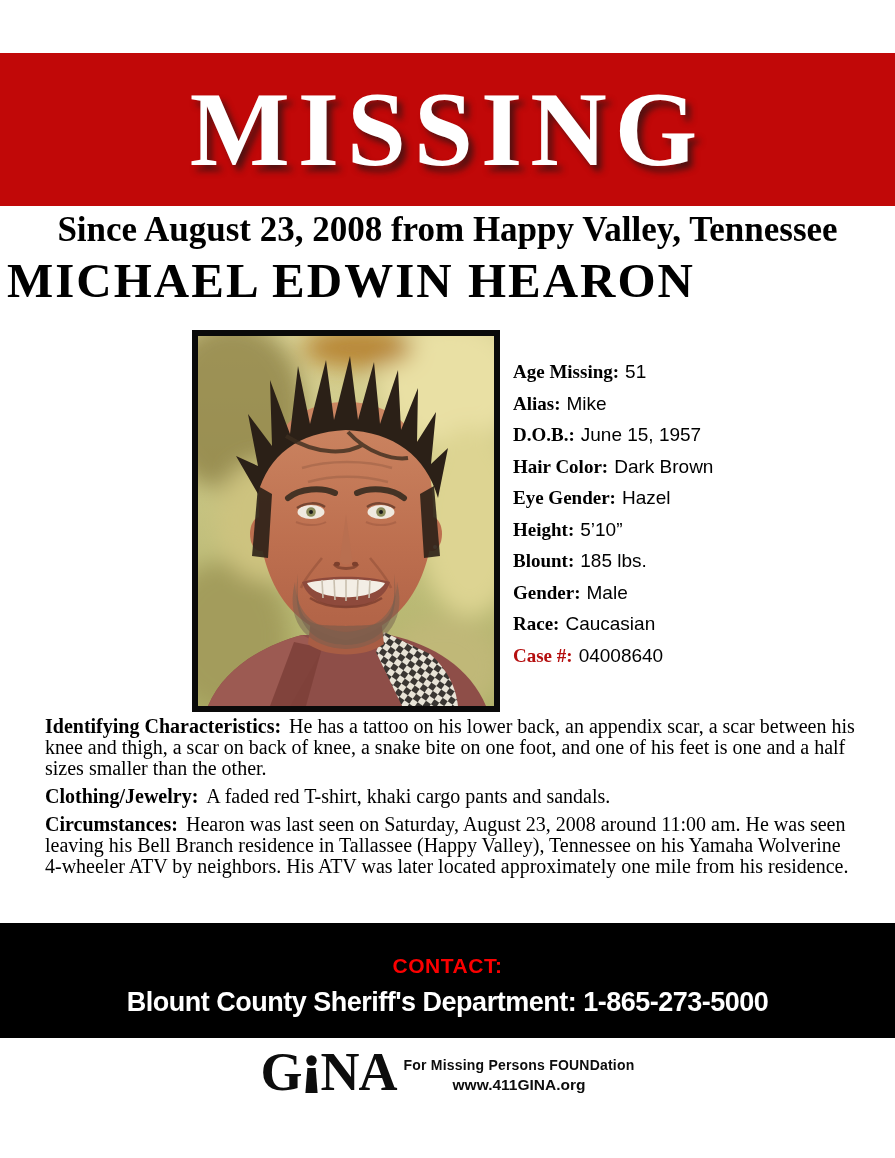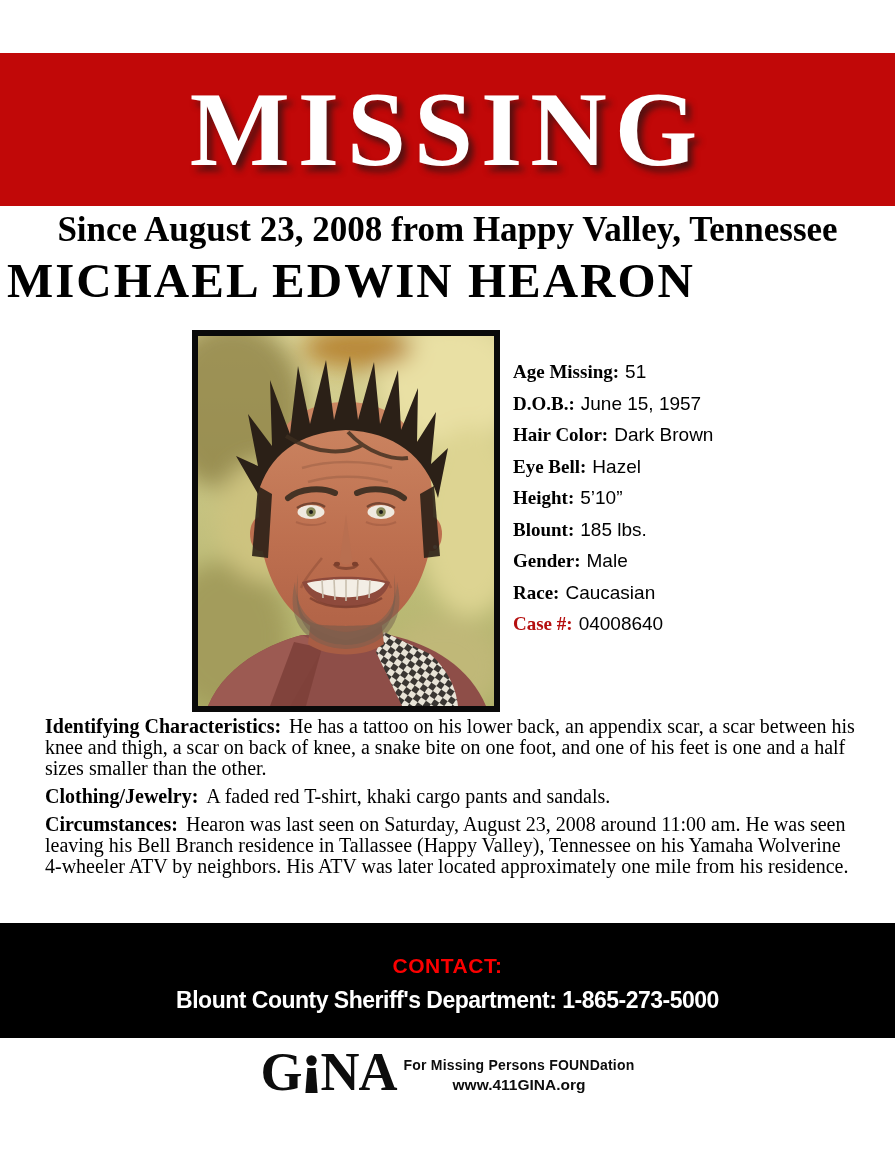--- a/index.html
+++ b/index.html
@@ -52,21 +52,21 @@
   .contact-bar {
     position:absolute; left:0; top:923px; width:895px; height:115px;
     background:#000000; text-align:center;
     font-family:"Liberation Sans", sans-serif; font-weight:bold;
   }
   .contact-heading {
     padding-top:31px; color:var(--contact-red,#fb0000);
     font-size:21px; letter-spacing:0.5px;
   }
   .contact-line {
-    margin-top:9px; color:#ffffff; font-size:23px; letter-spacing:-0.5px;
+    margin-top:9px; color:#ffffff; font-size:27px; letter-spacing:-0.5px;
   }
 
   .logo-row {
     position:absolute; left:0; top:1050px; width:895px;
     display:flex; justify-content:center; align-items:flex-start;
   }
   .gina-word {
     display:flex; align-items:flex-end;
     font-family:"Liberation Serif", serif; font-weight:bold;
     font-size:54px; line-height:0.82; letter-spacing:-1px; color:#0d0d0d;
@@ -176,23 +176,24 @@
         <line x1="148" y1="243" x2="148" y2="265"></line>
         <line x1="160" y1="243" x2="159" y2="264"></line>
         <line x1="172" y1="244" x2="171" y2="262"></line>
       </g>
       <path d="M112 262 C130 274 166 274 184 262" stroke="#7c3f30" stroke-width="2.4" fill="none" opacity="0.8"></path>
     </svg>
   </figure>
 
   <ul class="details">
     <li><span class="lbl">Age Missing:</span><span class="val">51</span></li>
+    <li><span class="lbl">Alias:</span><span class="val">Mike</span></li>
     <li><span class="lbl">D.O.B.:</span><span class="val">June 15, 1957</span></li>
     <li><span class="lbl">Hair Color:</span><span class="val">Dark Brown</span></li>
-    <li><span class="lbl">Eye Bell:</span><span class="val">Hazel</span></li>
+    <li><span class="lbl">Eye Gender:</span><span class="val">Hazel</span></li>
     <li><span class="lbl">Height:</span><span class="val">5’10”</span></li>
     <li><span class="lbl">Blount:</span><span class="val">185 lbs.</span></li>
     <li><span class="lbl">Gender:</span><span class="val">Male</span></li>
     <li><span class="lbl">Race:</span><span class="val">Caucasian</span></li>
     <li class="case"><span class="lbl">Case #:</span><span class="val">04008640</span></li>
   </ul>
 
   <section class="paragraphs">
     <p><span class="plabel">Identifying Characteristics:</span><span>He has a tattoo on his lower back, an appendix scar, a scar between his knee and thigh, a scar on back of knee, a snake bite on one foot, and one of his feet is one and a half sizes smaller than the other.</span></p>
     <p><span class="plabel">Clothing/Jewelry:</span><span>A faded red T-shirt, khaki cargo pants and sandals.</span></p>

